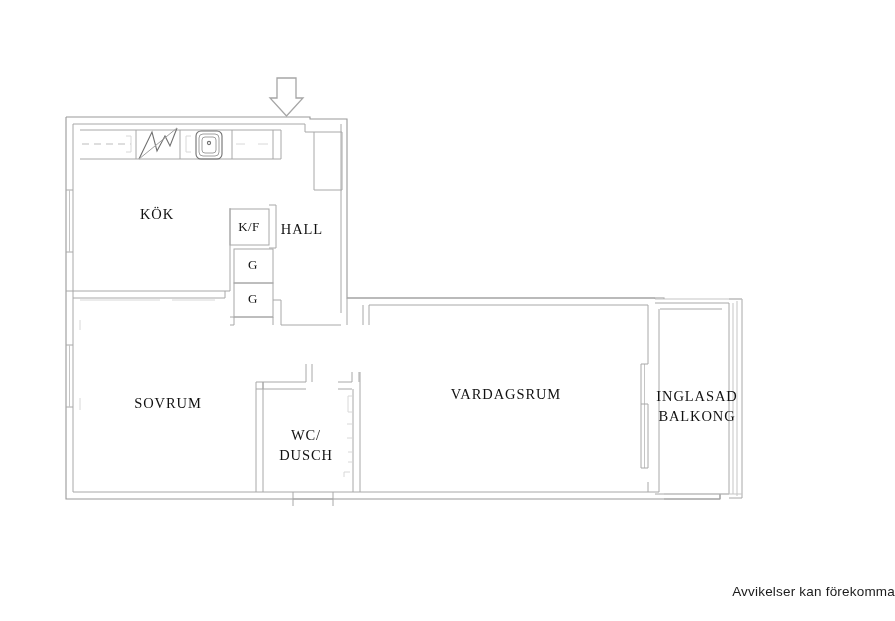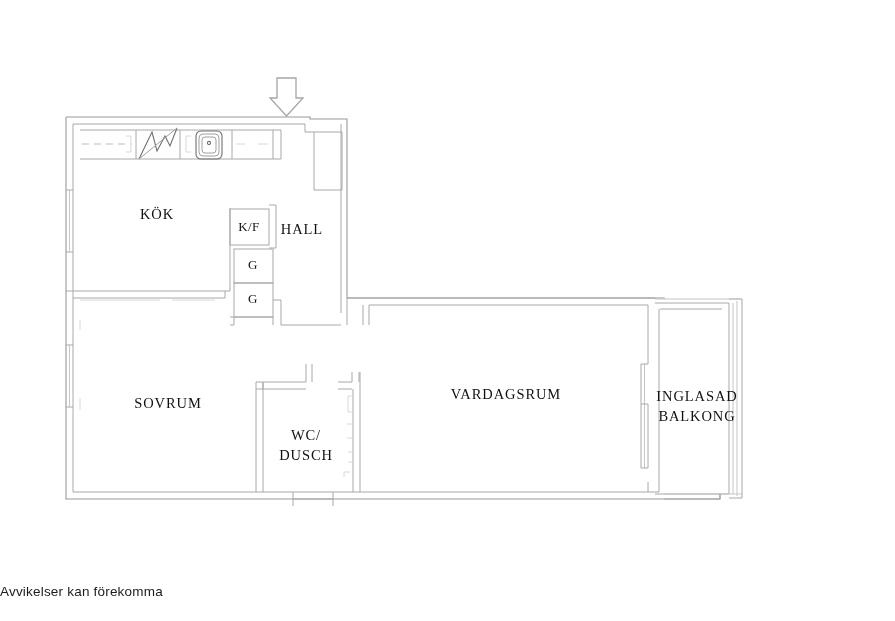--- a/index.html
+++ b/index.html
@@ -84,21 +84,21 @@
     fill: #111111;
     letter-spacing: 0.4px;
     text-anchor: middle;
     dominant-baseline: middle;
   }
   .caption {
     position: absolute;
     left: 0;
     top: 584px;
     width: 895px;
-    text-align: left;
+    text-align: right;
     font-family: "Liberation Sans", sans-serif;
     font-size: 13.5px;
     color: #1b1b1b;
     letter-spacing: 0.2px;
   }
 </style>
 </head>
 <body>
 
 <div id="floorplan-wrap">

